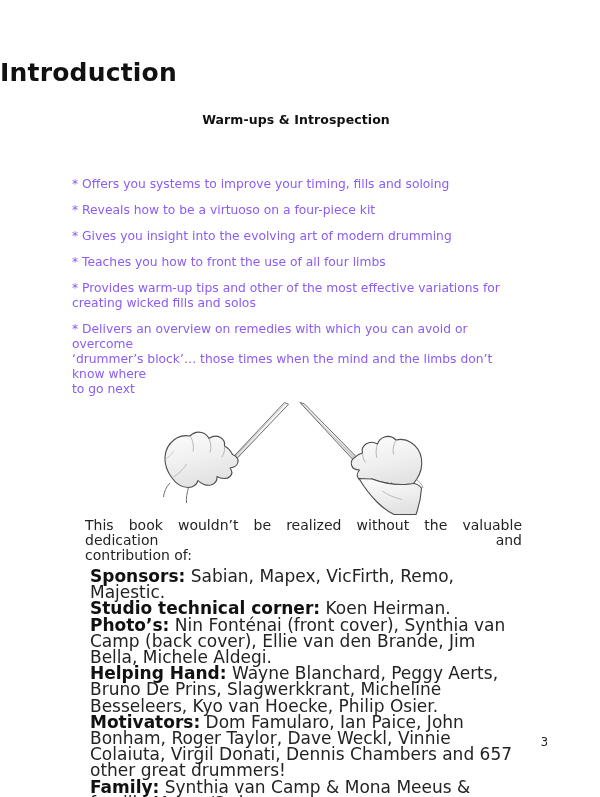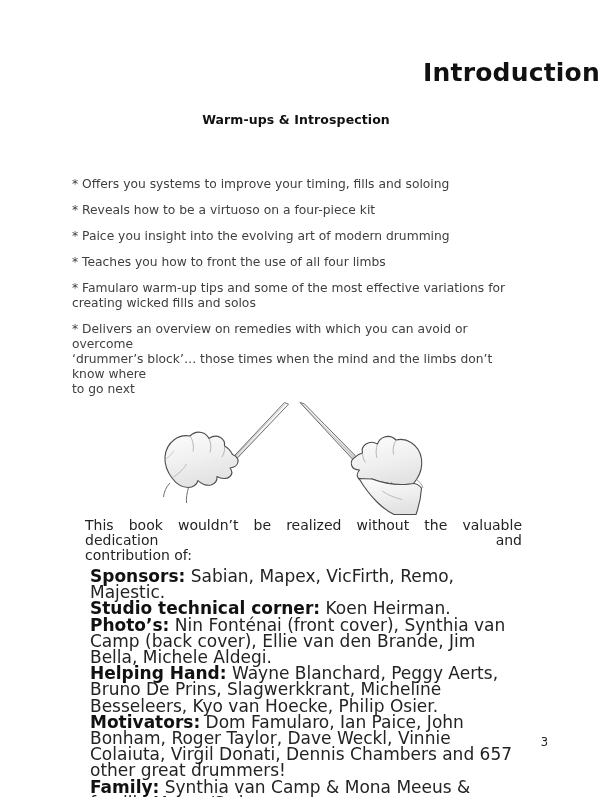--- a/index.html
+++ b/index.html
@@ -17,21 +17,21 @@
     color: #1a1a1a;
     -webkit-font-smoothing: antialiased;
   }
 
   
   .title {
     position: absolute;
     left: 0;
     top: 58px;
     width: 600px;
-    text-align: right;
+    text-align: left;
     font-size: 25px;
     font-weight: bold;
     letter-spacing: 0.2px;
     color: #111111;
   }
   .subtitle {
     position: absolute;
     left: 0;
     top: 112px;
     width: 592px;
@@ -45,21 +45,21 @@
   
   .bullets {
     position: absolute;
     left: 72px;
     top: 177px;
     width: 452px;
   }
   .bullet-item {
     font-size: 12.3px;
     line-height: 15px;
-    color: #404040;
+    color: #8b5cf6;
     margin-bottom: 11px;
     white-space: pre-wrap;
   }
   .bullet-item:last-child { margin-bottom: 0; }
 
   
   .illustration {
     position: absolute;
     left: 120px;
     top: 386px;
@@ -110,23 +110,23 @@
 <body>
 
 <div class="page">
 
   <div class="title">Introduction</div>
   <div class="subtitle">Warm-ups &amp; Introspection</div>
 
   <div class="bullets">
     <div class="bullet-item">* Offers you systems to improve your timing, fills and soloing</div>
     <div class="bullet-item">* Reveals how to be a virtuoso on a four-piece kit</div>
-    <div class="bullet-item">* Paice you insight into the evolving art of modern drumming</div>
+    <div class="bullet-item">* Gives you insight into the evolving art of modern drumming</div>
     <div class="bullet-item">* Teaches you how to front the use of all four limbs</div>
-    <div class="bullet-item">* Famularo warm-up tips and some of the most effective variations for
+    <div class="bullet-item">* Provides warm-up tips and other of the most effective variations for
 creating wicked fills and solos</div>
     <div class="bullet-item">* Delivers an overview on remedies with which you can avoid or overcome
 ‘drummer’s block’… those times when the mind and the limbs don’t know where
 to go next</div>
   </div>
 
   <div class="illustration">
     <svg width="370" height="136" viewBox="0 0 370 136" xmlns="http://www.w3.org/2000/svg">
       <defs>
         <linearGradient id="handShade" x1="0" y1="0" x2="0.3" y2="1">

